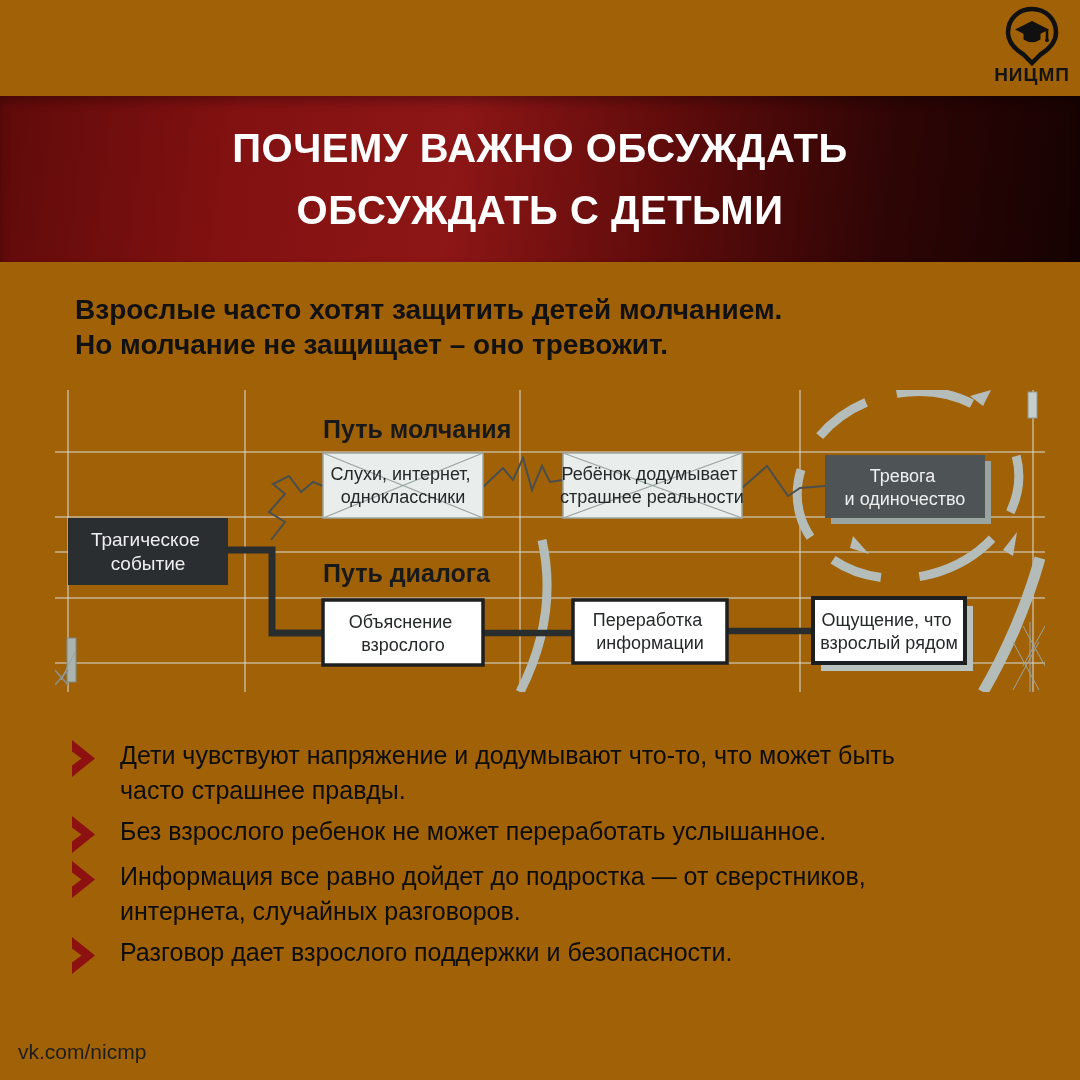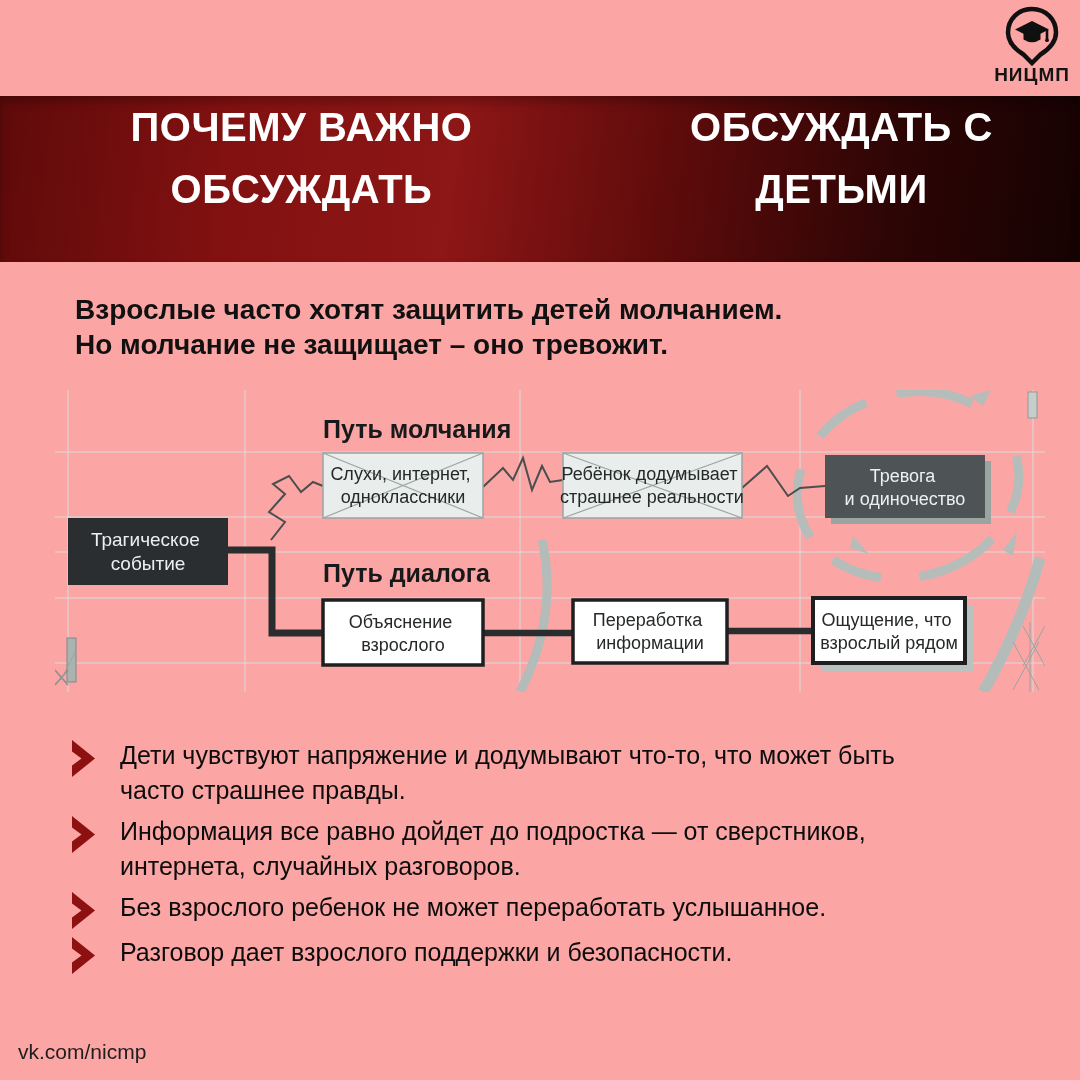--- a/index.html
+++ b/index.html
@@ -1,27 +1,27 @@
 <!DOCTYPE html>
 <html><head>
 <meta charset="utf-8">
 <style>
   html,body{margin:0;padding:0;}
   body{font-family:"Liberation Sans",sans-serif;background:#ffffff;}
-  .page{position:relative;width:1080px;height:1080px;background:#fca5a5;overflow:hidden;}
+  .page{position:relative;width:1080px;height:1080px;background:#a16207;overflow:hidden;}
 
   
   .logo{position:absolute;left:993px;top:6px;width:78px;text-align:center;}
   .logo-mark{display:block;margin:0 auto;}
   .logo-text{font-weight:bold;font-size:19px;letter-spacing:1px;color:#141414;margin-top:-2px;}
 
   
   .band{position:absolute;left:0;top:96px;width:1080px;height:166px;
         background:linear-gradient(97deg,#5f0a0a 0%,#831111 22%,#8d1616 42%,#5e0b0b 62%,#2e0505 82%,#160202 100%);
-        display:flex;flex-direction:row;justify-content:center;align-items:flex-start;
+        display:flex;flex-direction:column;justify-content:center;align-items:center;
         box-shadow:inset 0 6px 10px rgba(0,0,0,0.25);}
   .band .t-line{color:#ffffff;font-weight:bold;font-size:40px;line-height:62px;letter-spacing:0.5px;text-align:center;}
 
   
   .intro{position:absolute;left:75px;top:292px;font-weight:bold;font-size:28px;line-height:35px;color:#111111;white-space:pre-line;}
 
   
   .diagram{position:absolute;left:55px;top:390px;width:990px;height:302px;}
   .diagram svg{display:block;}
   .dg-label{font-weight:bold;font-size:25px;fill:#17191a;}
@@ -179,32 +179,32 @@
       <svg class="chev" width="24" height="37" viewBox="0 0 24 37">
         <path d="M0,0 L23,18.5 L0,37 L0,25.5 L9.5,18.5 L0,11.5 Z" fill="#8e1111"></path>
         </svg>
       <div class="btxt">Дети чувствуют напряжение и додумывают что-то, что может быть
 часто страшнее правды.</div>
     </div>
     <div class="bullet">
       <svg class="chev" width="24" height="37" viewBox="0 0 24 37">
         <path d="M0,0 L23,18.5 L0,37 L0,25.5 L9.5,18.5 L0,11.5 Z" fill="#8e1111"></path>
         </svg>
+      <div class="btxt">Без взрослого ребенок не может переработать услышанное.</div>
+    </div>
+    <div class="bullet">
+      <svg class="chev" width="24" height="37" viewBox="0 0 24 37">
+        <path d="M0,0 L23,18.5 L0,37 L0,25.5 L9.5,18.5 L0,11.5 Z" fill="#8e1111"></path>
+        </svg>
       <div class="btxt">Информация все равно дойдет до подростка — от сверстников,
 интернета, случайных разговоров.</div>
     </div>
     <div class="bullet">
       <svg class="chev" width="24" height="37" viewBox="0 0 24 37">
         <path d="M0,0 L23,18.5 L0,37 L0,25.5 L9.5,18.5 L0,11.5 Z" fill="#8e1111"></path>
         </svg>
-      <div class="btxt">Без взрослого ребенок не может переработать услышанное.</div>
-    </div>
-    <div class="bullet">
-      <svg class="chev" width="24" height="37" viewBox="0 0 24 37">
-        <path d="M0,0 L23,18.5 L0,37 L0,25.5 L9.5,18.5 L0,11.5 Z" fill="#8e1111"></path>
-        </svg>
       <div class="btxt">Разговор дает взрослого поддержки и безопасности.</div>
     </div>
   </div>
 
   <div class="footer">vk.com/nicmp</div>
 
 </div>
 
 </body></html>

